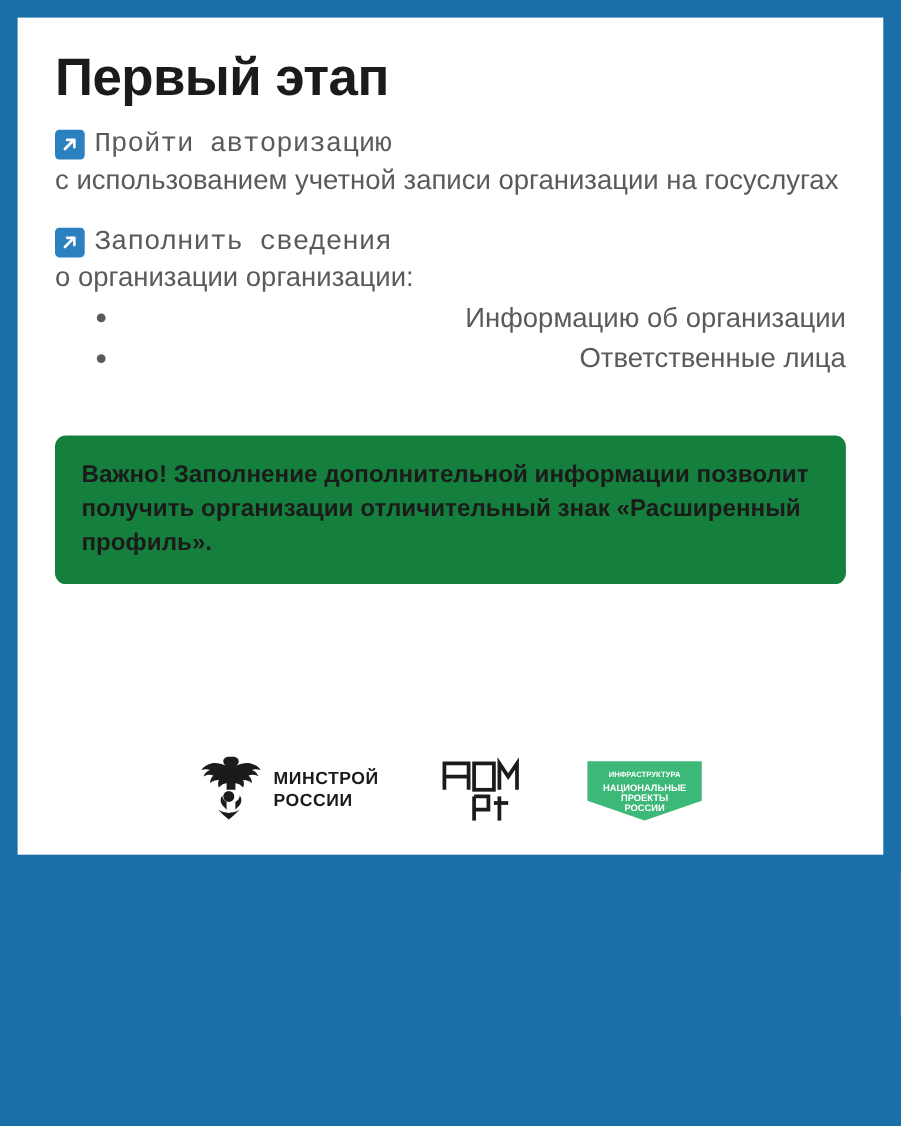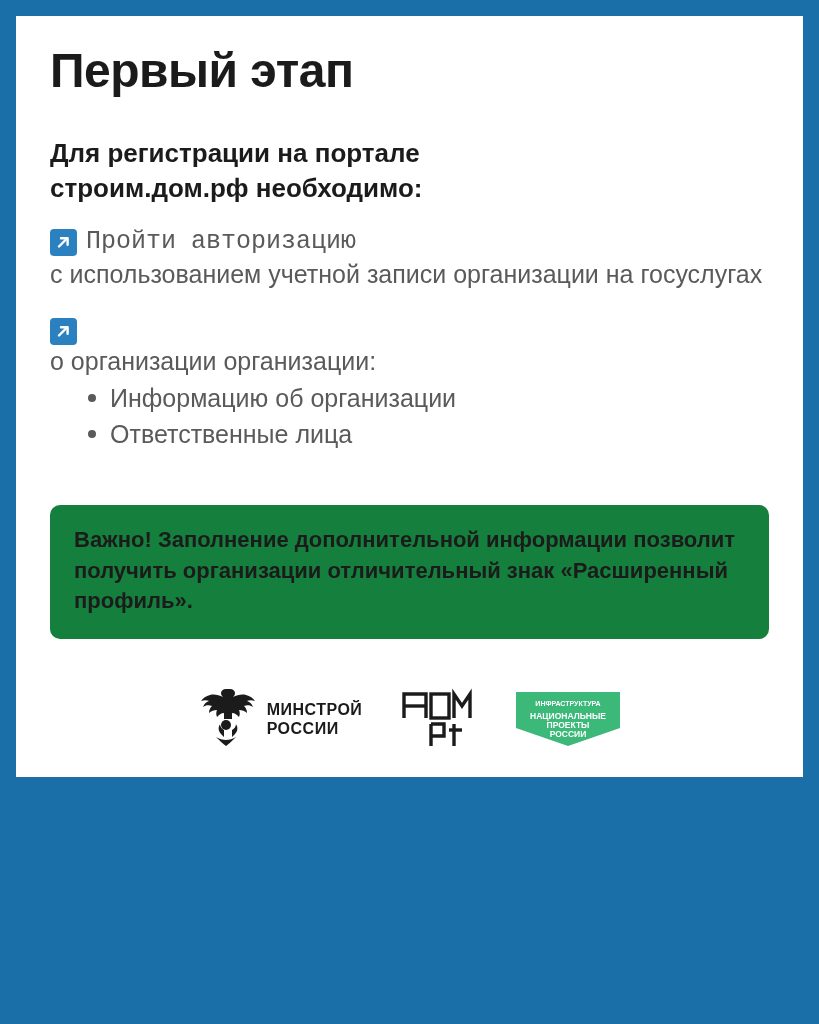--- a/index.html
+++ b/index.html
@@ -72,20 +72,21 @@
   }
   .step-cont {
     font-size: 25px;
     color: #5a5a5a;
     line-height: 1.33;
   }
   ul.bullets {
     margin: 2px 0 0 0;
     padding-left: 38px;
     list-style: none;
+    text-align: right;
   }
   ul.bullets li {
     font-size: 25px;
     color: #5a5a5a;
     line-height: 1.46;
     position: relative;
     padding-left: 22px;
   }
   ul.bullets li:before {
     content: "";
@@ -113,21 +114,21 @@
     color: #1b1b1b;
     line-height: 1.40;
     font-weight: bold;
   }
   .note .note-body { font-weight: bold; }
   .logos {
     margin-top: auto;
     display: flex;
     align-items: center;
     justify-content: center;
-    gap: 38px;
+    gap: 56px;
     padding-top: 18px;
     padding-bottom: 6px;
   }
   .logo-minstroy {
     display: flex;
     align-items: center;
     gap: 10px;
   }
   .minstroy-text {
     font-size: 16px;
@@ -146,21 +147,20 @@
   }
 </style>
 </head>
 <body>
 
 <div class="poster">
   <div class="card">
 
     <h1 class="title">Первый этап</h1>
 
-    <h2 class="subtitle">Для регистрации на портале строим.дом.рф необходимо:</h2>
 
     <div class="step">
       <div class="step-head">
         <span class="arrow-icon">
           <svg width="27" height="27" viewBox="0 0 27 27">
             <path d="M9 17.5 L17 9.5" stroke="#ffffff" stroke-width="2.4" stroke-linecap="round"></path>
             <path d="M11 9.2 L17.6 9.2 L17.6 15.8" stroke="#ffffff" stroke-width="2.4" fill="none" stroke-linecap="round" stroke-linejoin="round"></path>
           </svg>
         </span>
         <span class="step-text">Пройти авторизацию</span>
@@ -169,20 +169,21 @@
     </div>
 
     <div class="step">
       <div class="step-head">
         <span class="arrow-icon">
           <svg width="27" height="27" viewBox="0 0 27 27">
             <path d="M9 17.5 L17 9.5" stroke="#ffffff" stroke-width="2.4" stroke-linecap="round"></path>
             <path d="M11 9.2 L17.6 9.2 L17.6 15.8" stroke="#ffffff" stroke-width="2.4" fill="none" stroke-linecap="round" stroke-linejoin="round"></path>
           </svg>
         </span>
+        <span class="step-text">Заполнить сведения</span>
       </div>
       <div class="step-cont">о организации организации:</div>
       <ul class="bullets">
         <li>Информацию об организации</li>
         <li>Ответственные лица</li>
       </ul>
     </div>
 
 
     <div class="note">

